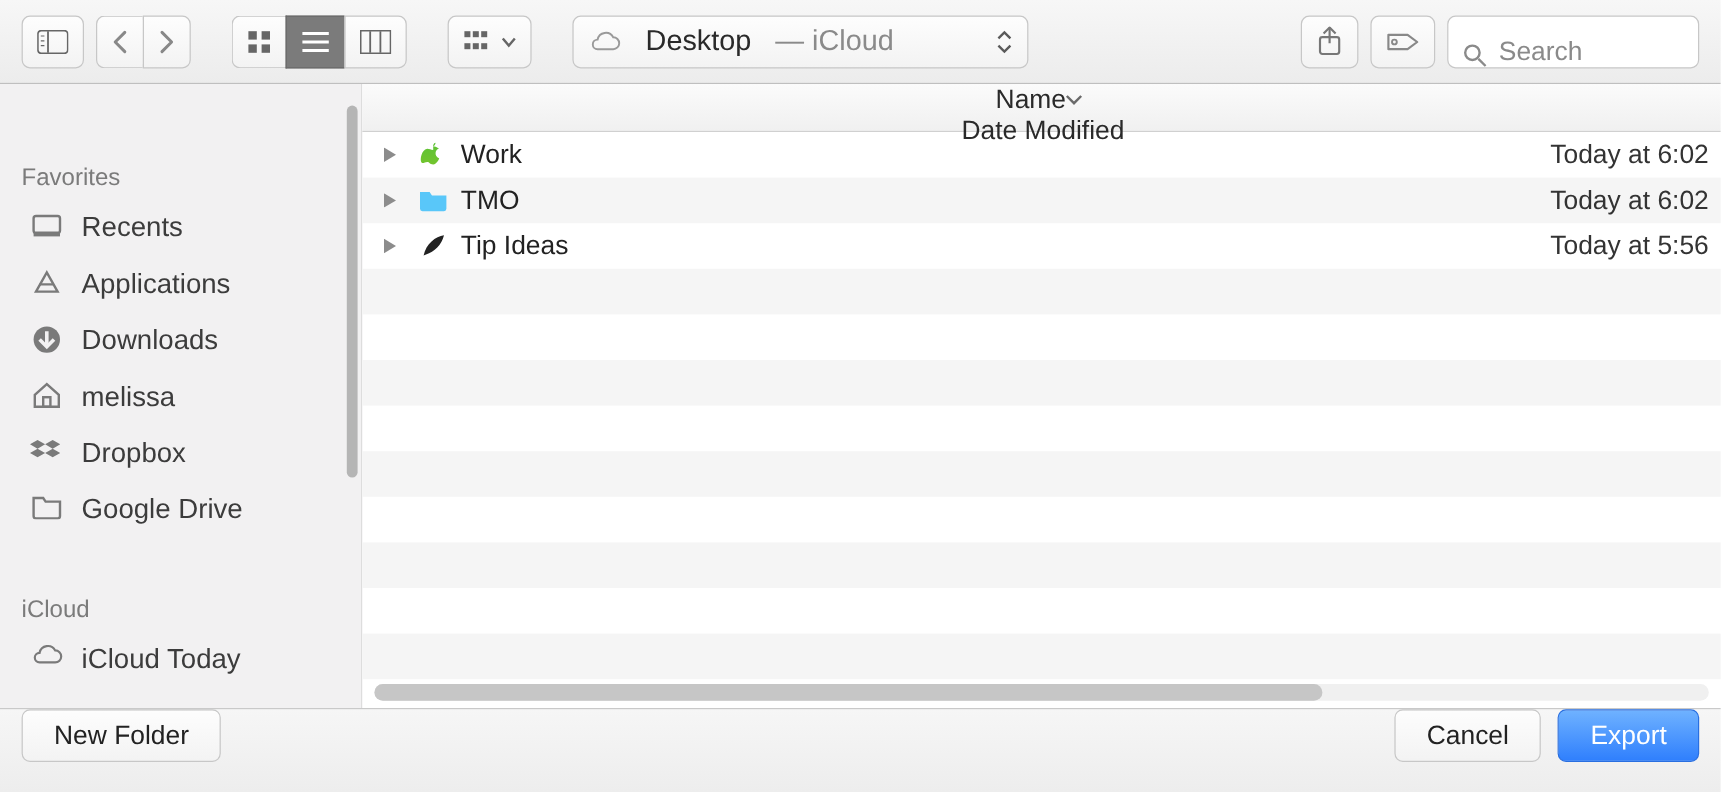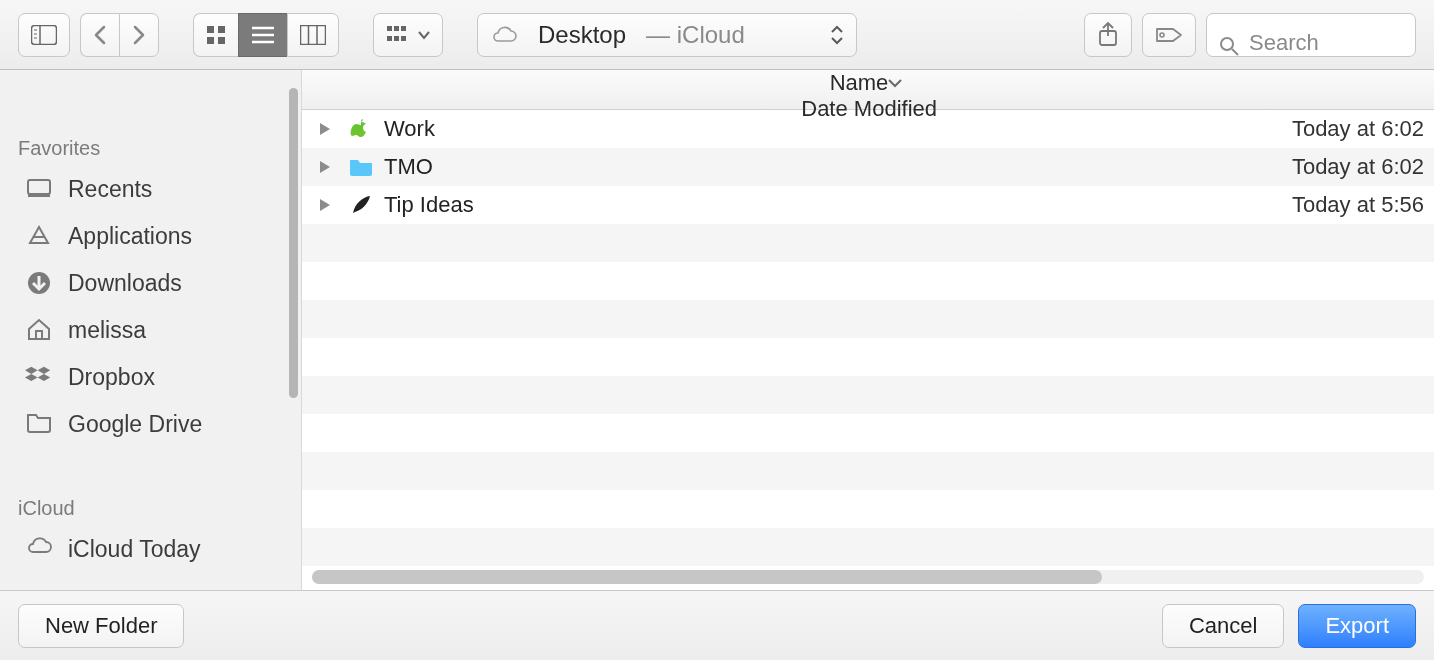--- a/index.html
+++ b/index.html
@@ -121,21 +121,21 @@
   }
   .hscroll .thumb{
     position:absolute; left:0; top:0; height:14px; width:71%;
     background:#c6c6c6; border-radius:20px;
   }
 
   
   .footer{
     height:70px; border-top:1px solid #c9c9c9;
     background:linear-gradient(#f6f6f6,#ededed);
-    display:flex; align-items:center; padding:0 18px; gap:14px;
+    display:flex; align-items:flex-start; padding:0 18px; gap:14px;
   }
   .footer .push{flex:1;}
   .footer .btn { font-size:22px; padding:0 26px; color:#222;}
   .footer .btn.primary{
     background:linear-gradient(#6fb2ff,#2f7ffd);
     border-color:#2a6fe0; color:#fff;
   }
 
   svg { display:block;}
 </style>

